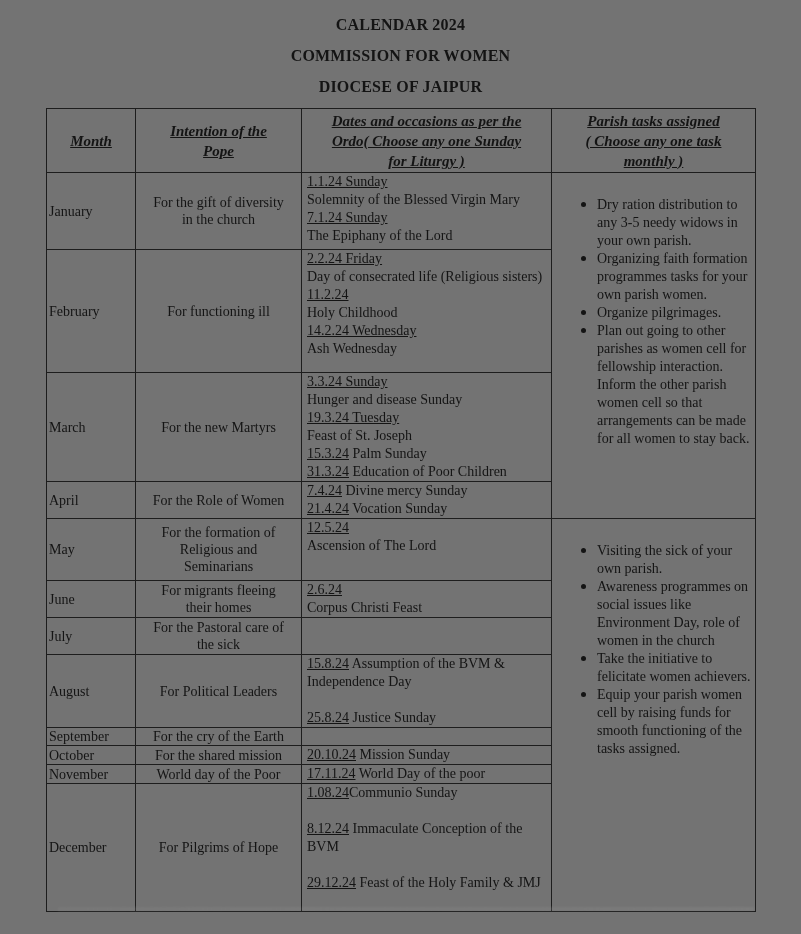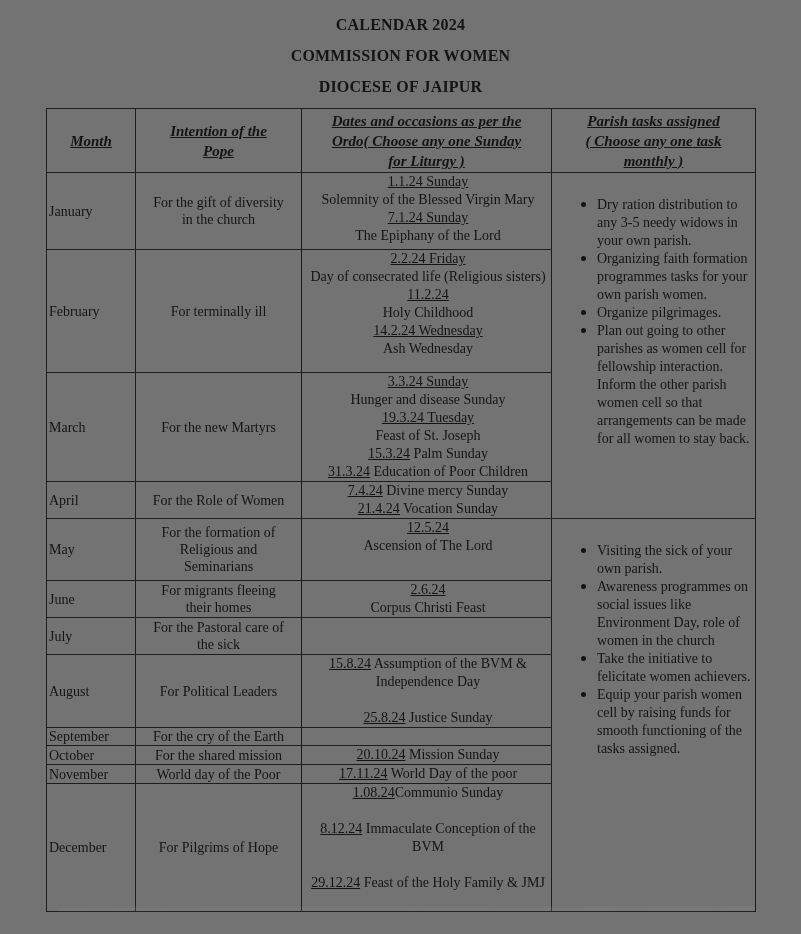--- a/index.html
+++ b/index.html
@@ -7,21 +7,21 @@
         font-family:Liberation Serif, serif;color:#141414;}
   .titles{position:absolute;top:17px;left:0;width:100%;text-align:center;}
   .title-line{font-weight:bold;font-size:16px;line-height:16px;margin-bottom:15px;letter-spacing:.2px;}
   table.cal{position:absolute;left:46px;top:108px;width:709px;border-collapse:collapse;table-layout:fixed;}
   .cal td,.cal th{border:1px solid #1d1d1d;overflow:hidden;}
   .cal th{font-weight:bold;font-style:italic;text-decoration:underline;font-size:15px;line-height:20px;
           text-align:center;vertical-align:middle;white-space:pre-line;padding:1px 2px;}
   .c-month{text-align:left;vertical-align:middle;font-size:14px;line-height:17px;padding:0 2px;}
   .c-int{text-align:center;vertical-align:middle;font-size:14px;line-height:17px;white-space:pre-line;padding:0 2px;}
   .c-dates{vertical-align:top;font-size:14px;line-height:18px;padding:0 2px 0 5px;}
-  .dline{white-space:pre-wrap;min-height:18px;text-align:center;}
+  .dline{white-space:pre-wrap;min-height:18px;}
   .u{text-decoration:underline;}
   .c-tasks{vertical-align:top;padding:23px 3px 0 0;}
   .task-item{display:flex;font-size:14px;line-height:18px;}
   .bullet-holder{flex:0 0 45px;position:relative;}
   .bullet-dot{position:absolute;left:29px;top:6px;width:5px;height:5px;border-radius:50%;background:#141414;}
   .task-text{flex:1;padding-right:1px;}
   .scan-artifact{position:absolute;left:58px;top:907px;width:696px;height:4px;opacity:.45;
         background:linear-gradient(90deg,rgba(130,130,130,.7),rgba(190,190,190,.2) 35%,rgba(140,140,140,.6) 70%,rgba(190,190,190,.25));
         filter:blur(1px);}
 </style>
@@ -88,21 +88,21 @@
             <div class="task-item">
               <span class="bullet-holder">
                 <span class="bullet-dot"></span>
               </span>
               <span class="task-text">Plan out going to other parishes as women cell for fellowship interaction. Inform the other parish women cell so that arrangements can be made for all women to stay back.</span>
             </div>
           </td>
         </tr>
         <tr style="height: 123px;">
           <td class="c-month">February</td>
-          <td class="c-int">For terminally ill</td>
+          <td class="c-int">For functioning ill</td>
           <td class="c-dates">
             <div class="dline"><span class="u">2.2.24 Friday</span></div>
             <div class="dline"><span>Day of consecrated life (Religious sisters)</span></div>
             <div class="dline"><span class="u">11.2.24</span></div>
             <div class="dline"><span>Holy Childhood</span></div>
             <div class="dline"><span class="u">14.2.24 Wednesday</span></div>
             <div class="dline"><span>Ash Wednesday</span></div>
           </td>
         </tr>
         <tr style="height: 108px;">

